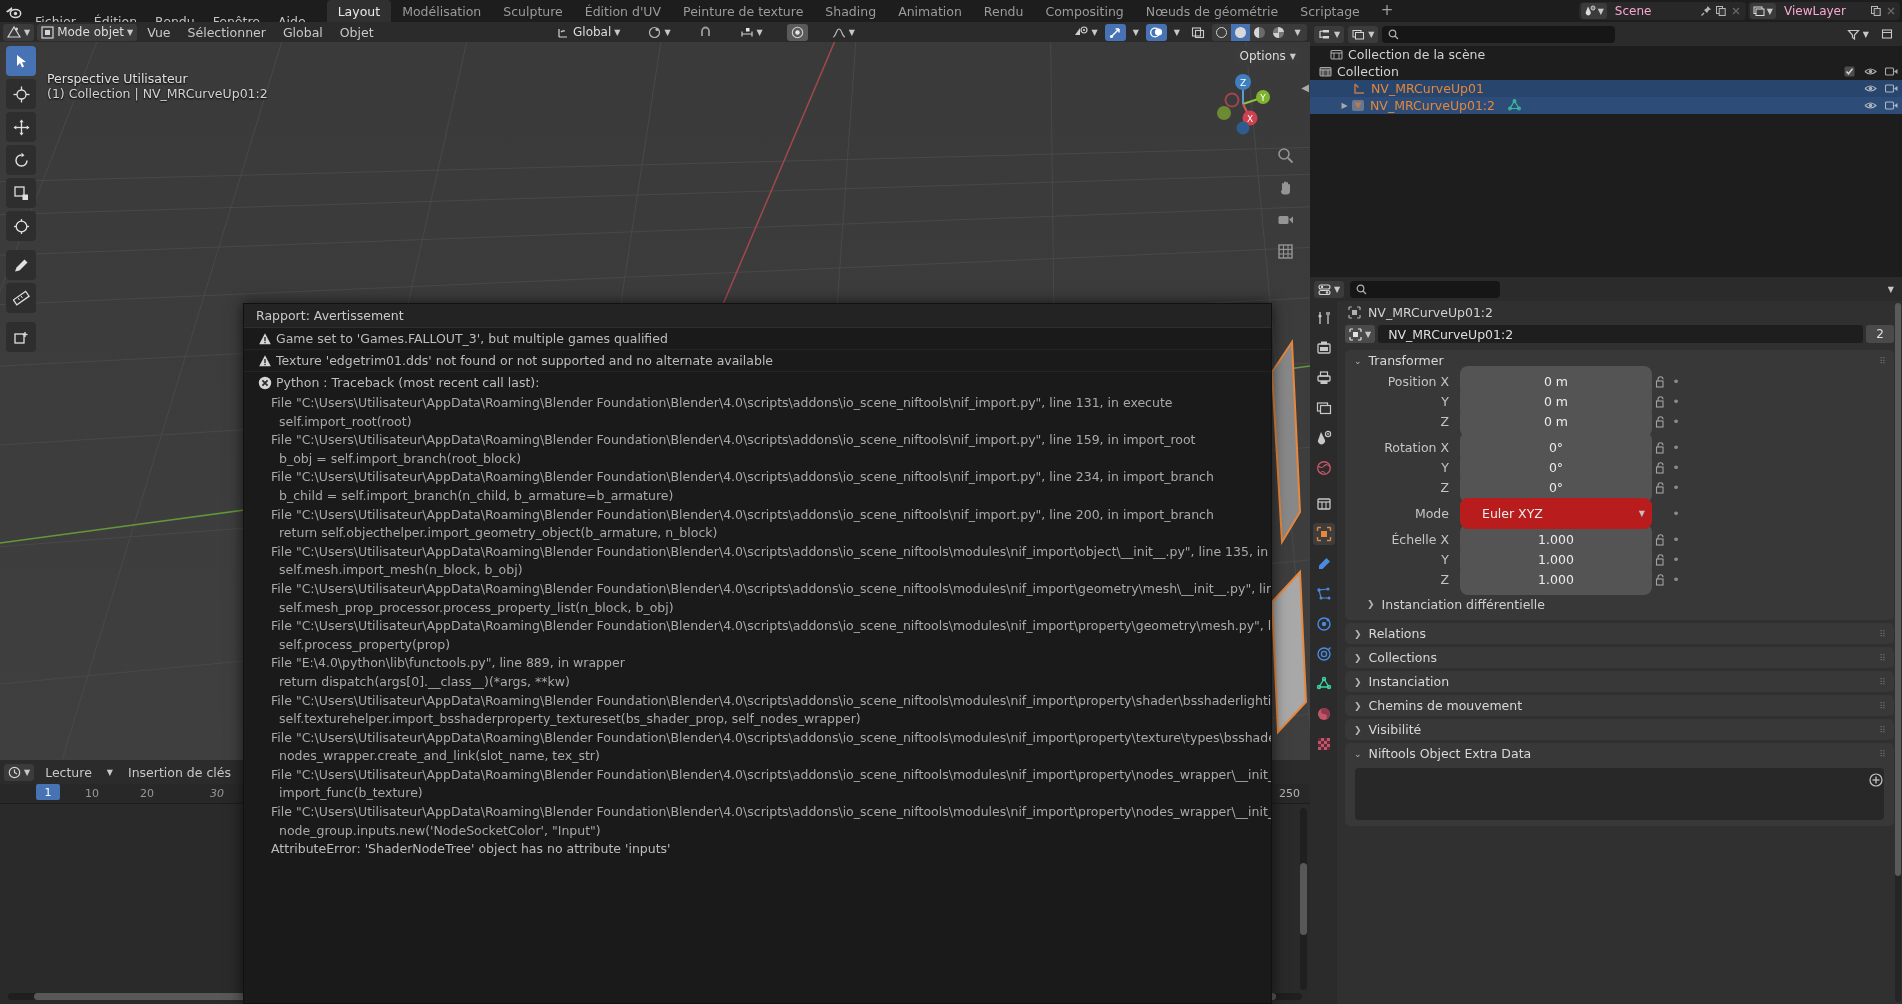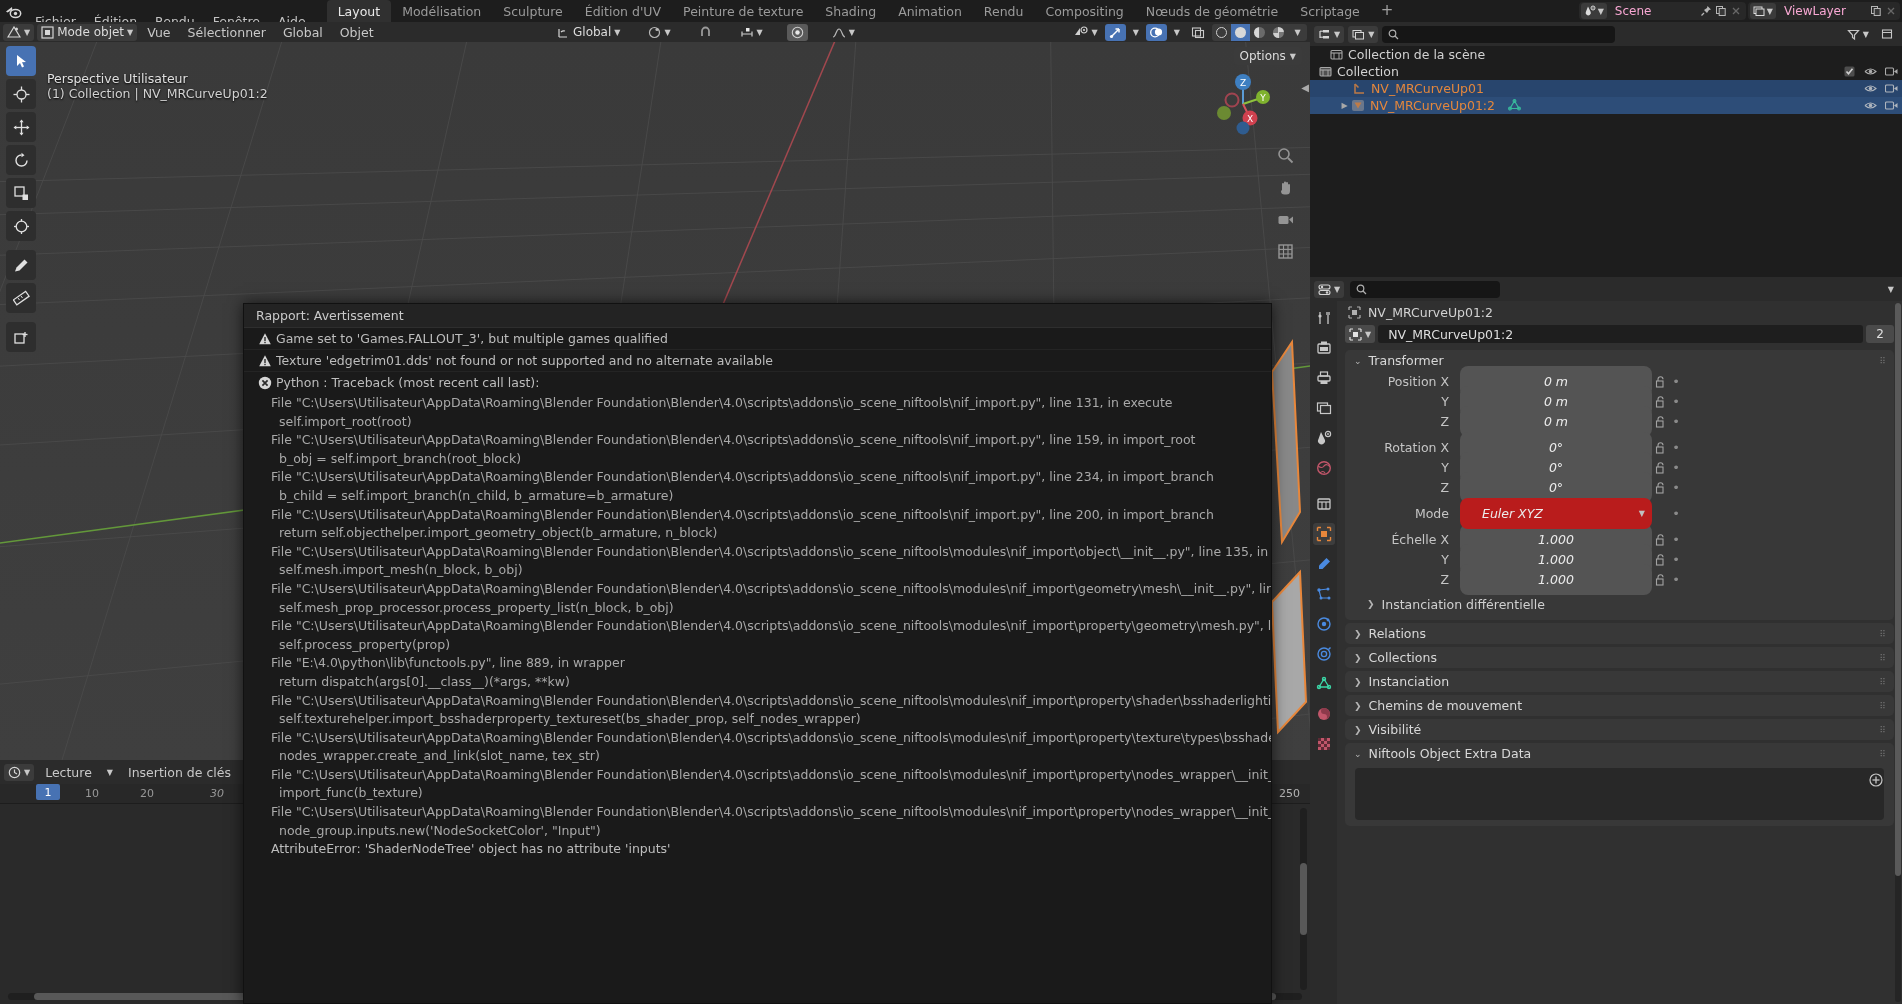--- a/index.html
+++ b/index.html
@@ -151,21 +151,21 @@
              padding-left:10px; font-size:12.5px; color:#dedede; }
   .idcount { height:18px; min-width:28px; background:#4a4a4a; border-radius:3px; font-size:12px; color:#e0e0e0;
              display:flex; align-items:center; justify-content:center; padding:0 6px;}
   .panel { background:#383838; border-radius:5px; margin:3px 8px; padding-bottom:6px;}
   .panel-head { height:21px; display:flex; align-items:center; gap:7px; padding-left:9px; font-size:12.5px; color:#d8d8d8;}
   .panel-head .grip { margin-left:auto; margin-right:7px; color:#6d6d6d; font-size:9px; letter-spacing:1px;}
   .panel.collapsed { padding-bottom:0; }
   .prow { display:flex; align-items:center; height:19px; margin:1px 0; padding-right:4px; }
   .plabel { width:115px; text-align:right; padding-right:11px; font-size:12.5px; color:#c5c5c5; }
   .pfield { flex:1; max-width:192px; height:31px; background:#545454; border-radius:8px; font-size:12.5px;
-            color:#ececec; display:flex; align-items:center; justify-content:center;font-style:italic;}
+            color:#ececec; display:flex; align-items:center; justify-content:center;}
   .pfield.dropdown { background:#b91c1c; justify-content:flex-start; padding-left:22px; position:relative; }
   .pfield.dropdown .dd { position:absolute; right:7px; font-size:8px; color:#c0c0c0;}
   .plock { width:17px; display:flex; align-items:center; justify-content:center; opacity:.75;}
   .pdot { width:14px; display:flex; align-items:center; justify-content:center; color:#8a8a8a; font-size:13px;}
   .subpanel { display:flex; align-items:center; gap:7px; padding-left:22px; height:20px; font-size:12.5px; color:#d0d0d0;}
   .nif-box { margin:4px 10px 0 10px; height:52px; background:#282828; border-radius:4px; position:relative;}
   .nif-add { position:absolute; right:-2px; top:2px; width:20px;height:20px; display:flex;align-items:center;justify-content:center;color:#c6c6c6;}
   .arrow-r { font-size:9px; color:#b5b5b5; display:inline-block; }
   .arrow-d { font-size:9px; color:#b5b5b5; display:inline-block; }
   .scrollbar-v { position:absolute; right:1px; top:26px; bottom:2px; width:6px; background:#252525; border-radius:3px;}

